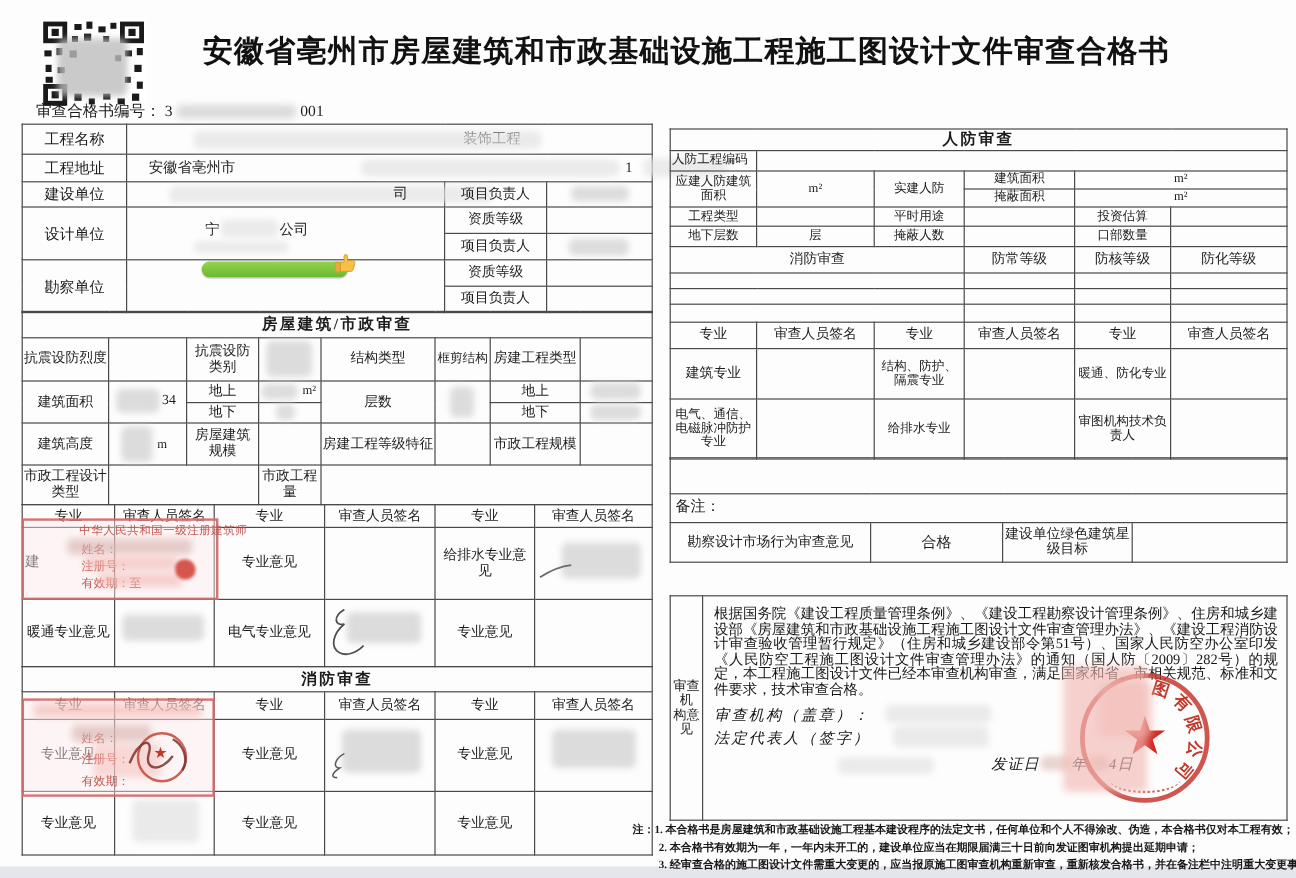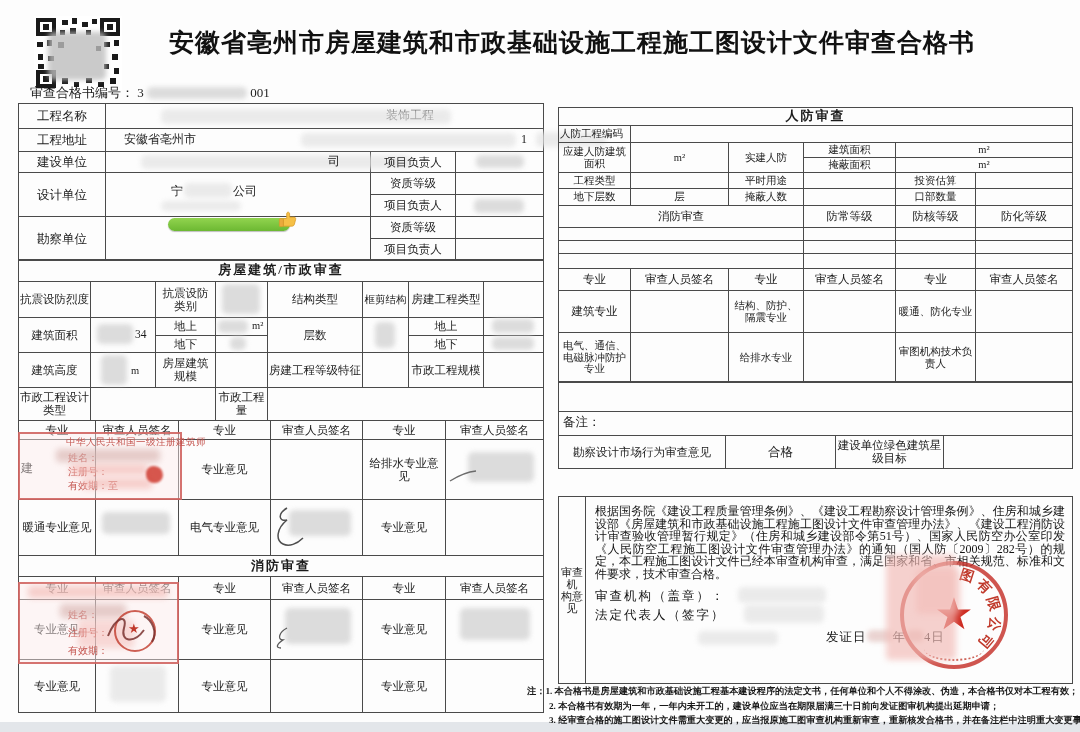--- a/index.html
+++ b/index.html
@@ -34,21 +34,21 @@
               color:#cd2a20;font-family:"DejaVu Sans",sans-serif;}
   .seal .arc{position:absolute;width:14px;height:14px;font-size:14px;font-weight:bold;color:#c0392b;
              text-align:center;line-height:14px;}
   .seal .dots{position:absolute;left:24px;top:76px;width:60px;height:22px;border-bottom:2px dotted #c0392b;
               border-radius:50%;opacity:.8;}
   .greenbar{position:absolute;height:13px;border-radius:7px;
             background:linear-gradient(#92d44f,#6cb832);box-shadow:0 1px 1px rgba(0,0,0,.25);}
   .notes{font-size:9.2px;font-weight:600;line-height:14.6px;color:#181818;white-space:nowrap;}
   .vlabel{font-size:11px;line-height:12px;}
   .para{font-size:12px;line-height:12.6px;text-align:justify;color:#151515;}
-  .inkline{font-size:12.5px;letter-spacing:2px;color:#151515;white-space:nowrap;}
+  .inkline{font-size:12.5px;letter-spacing:2px;color:#151515;white-space:nowrap;font-style:italic;}
 </style>
 </head>
 <body>
 
 <div class="stage">
 
   <div class="abs" style="left:0;top:722px;width:1080px;height:10px;background:#e3e6ea;"></div>
 
   <div class="abs" style="left:34px;top:16px;width:88px;height:74px;">
     <svg width="88" height="74" viewBox="0 0 88 74">

